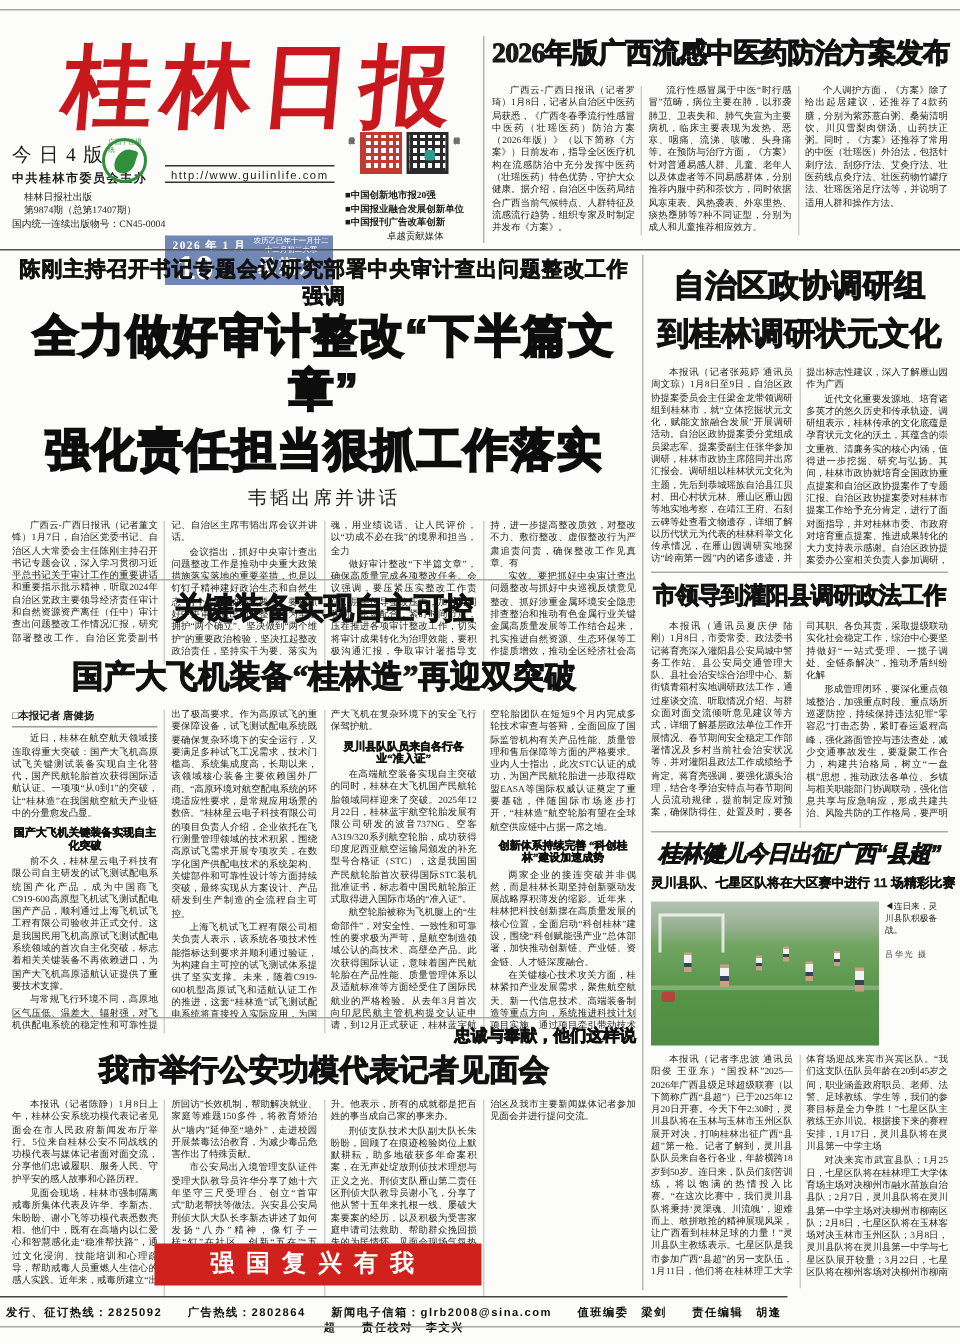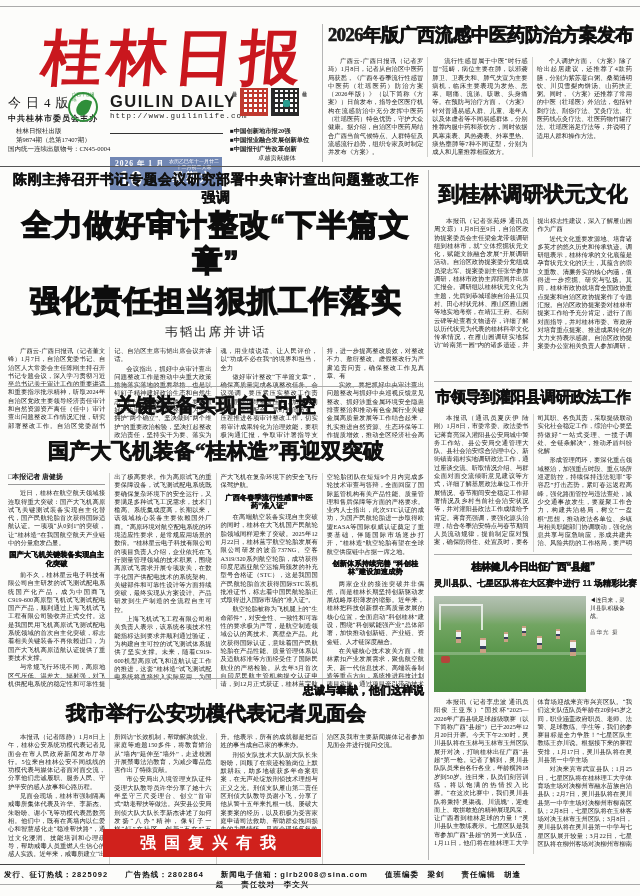--- a/index.html
+++ b/index.html
@@ -18,22 +18,22 @@
            transform:skewX(-5deg); white-space:nowrap; }
   .ed-note { font-size:13px; letter-spacing:5px; }
   .organizer { font-size:8px; font-weight:bold; letter-spacing:1px; }
   .pub-line { font-size:6.5px; color:#222; }
   .logo-ring { width:30px; height:30px; border:2px solid #2f8f3a; border-radius:50%; position:relative; }
   .logo-ring i { position:absolute; left:7px; top:5px; width:13px; height:17px; background:#2f8f3a;
                  border-radius:70% 10% 60% 40%; transform:rotate(18deg); }
   .logo-ring em { position:absolute; top:-2px; left:2px; font-size:4.5px; color:#2f8f3a; font-style:normal; }
   .en-title { font-family:"Liberation Sans", sans-serif; font-weight:bold; font-size:16.5px;
               letter-spacing:1.5px; white-space:nowrap; }
-  .site { font-family:Liberation Mono, monospace; font-size:7.5px; letter-spacing:1px;
-          border-top:1px solid #333; border-bottom:1px solid #333; padding:1px 0 13px; text-align:center; }
+  .site { font-family:Liberation Sans, sans-serif; font-size:7.5px; letter-spacing:1px;
+          border-top:1px solid #333; border-bottom:1px solid #333; padding:1px 0 0; text-align:center; }
   .datebox { background:#7187b4; color:#fff; width:112px; height:33px; position:relative; }
   .datebox .ym { position:absolute; left:5px; top:2px; font-size:7.5px; font-weight:bold; letter-spacing:1px; }
   .datebox .day { position:absolute; left:8px; top:9px; font-size:22px; font-weight:bold;
                   font-family:"Liberation Sans", sans-serif; }
   .datebox .lunar { position:absolute; right:3px; top:2px; font-size:5px; line-height:6px; text-align:center; }
   .datebox .wk { position:absolute; right:8px; bottom:4px; font-size:12px; font-weight:bold; letter-spacing:2px; }
   .qr { width:28px; height:28px; border:2px solid currentColor; position:relative;
         background:
          repeating-linear-gradient(0deg, currentColor 0 2px, transparent 2px 5px),
          repeating-linear-gradient(90deg, currentColor 0 2px, rgba(255,255,255,.85) 2px 5px); }
@@ -100,21 +100,20 @@
     <div class="abs organizer" style="left:0; top:101px;">中共桂林市委员会主办</div>
     <div class="abs pub-line" style="left:8px; top:115px;">桂林日报社出版</div>
     <div class="abs pub-line" style="left:8px; top:124px;">第9874期（总第17407期）</div>
     <div class="abs pub-line" style="left:0; top:133px;">国内统一连续出版物号：CN45-0004</div>
 
     <div class="abs logo-ring" style="left:60px; top:80px;">
       <em>广西十佳报纸</em>
         <i></i>
     </div>
 
-    <div class="abs en-title" style="left:102px; top:80px;">GUILIN DAILY</div>
     <div class="abs site" style="left:102px; top:98px; width:113px;">http://www.guilinlife.com</div>
     <div class="abs datebox" style="left:102px; top:115px;">
       <div class="ym">2026 年 1 月</div>
       <div class="day">10</div>
       <div class="lunar">
         <div>农历乙巳年十一月廿二</div>
         <div>十二月初二大寒</div>
       </div>
       <div class="wk">星期六</div>
     </div>
@@ -169,21 +168,21 @@
   <div class="abs" style="left:8px; top:392px; width:416px; height:282px;">
     <div class="serif-head" style="font-size:20px;">关键装备实现自主可控</div>
     <div class="serif-head" style="font-size:21px; margin-top:18px;">国产大飞机装备“桂林造”再迎双突破</div>
     <div class="cols c4" style="margin-top:8px; height:216px;">
       <p class="byline">□本报记者 唐健扬</p>
       <p>近日，桂林在航空航天领域接连取得重大突破：国产大飞机高原试飞关键测试装备实现自主化替代，国产民航轮胎首次获得国际适航认证。一项项“从0到1”的突破，让“桂林造”在我国航空航天产业链中的分量愈发凸显。</p>
       <p class="subhd">国产大飞机关键装备实现自主化突破</p>
       <p>前不久，桂林星云电子科技有限公司自主研发的试飞测试配电系统国产化产品，成为中国商飞C919-600高原型飞机试飞测试配电国产产品，顺利通过上海飞机试飞工程有限公司验收并正式交付。这是我国民用飞机高原试飞测试配电系统领域的首次自主化突破，标志着相关关键装备不再依赖进口，为国产大飞机高原适航认证提供了重要技术支撑。</p>
       <p>与常规飞行环境不同，高原地区气压低、温差大、辐射强，对飞机供配电系统的稳定性和可靠性提出了极高要求。作为高原试飞的重要保障设备，试飞测试配电系统既要确保复杂环境下的安全运行，又要满足多种试飞工况需求，技术门槛高、系统集成度高，长期以来，该领域核心装备主要依赖国外厂商。“高原环境对航空配电系统的环境适应性要求，是常规应用场景的数倍。”桂林星云电子科技有限公司的项目负责人介绍，企业依托在飞行测量管理领域的技术积累，围绕高原试飞需求开展专项攻关，在数字化国产供配电技术的系统架构、关键部件和可靠性设计等方面持续突破，最终实现从方案设计、产品研发到生产制造的全流程自主可控。</p>
       <p>上海飞机试飞工程有限公司相关负责人表示，该系统各项技术性能指标达到要求并顺利通过验证，为构建自主可控的试飞测试体系提供了坚实支撑。未来，随着C919-600机型高原试飞和适航认证工作的推进，这套“桂林造”试飞测试配电系统将直接投入实际应用，为国产大飞机在复杂环境下的安全飞行保驾护航。</p>
-      <p class="subhd">广西冬春季流行性感冒中医药“准入证”</p>
+      <p class="subhd">灵川县队队员来自各行各业“准入证”</p>
       <p>在高端航空装备实现自主突破的同时，桂林在大飞机国产民航轮胎领域同样迎来了突破。2025年12月22日，桂林蓝宇航空轮胎发展有限公司研发的波音737NG、空客A319/320系列航空轮胎，成功获得印度尼西亚航空运输局颁发的补充型号合格证（STC），这是我国国产民航轮胎首次获得国际STC装机批准证书，标志着中国民航轮胎正式取得进入国际市场的“准入证”。</p>
       <p>航空轮胎被称为飞机腿上的“生命部件”，对安全性、一致性和可靠性的要求极为严苛，是航空制造领域公认的高技术、高壁垒产品。此次获得国际认证，意味着国产民航轮胎在产品性能、质量管理体系以及适航标准等方面经受住了国际民航业的严格检验。从去年3月首次向印尼民航主管机构提交认证申请，到12月正式获证，桂林蓝宇航空轮胎团队在短短9个月内完成多轮技术审查与答辩，全面回应了国际监管机构有关产品性能、质量管理和售后保障等方面的严格要求。业内人士指出，此次STC认证的成功，为国产民航轮胎进一步取得欧盟EASA等国际权威认证奠定了重要基础，伴随国际市场逐步打开，“桂林造”航空轮胎有望在全球航空供应链中占据一席之地。</p>
       <p class="subhd">创新体系持续完善 “科创桂林”建设加速成势</p>
       <p>两家企业的接连突破并非偶然，而是桂林长期坚持创新驱动发展战略厚积薄发的缩影。近年来，桂林把科技创新摆在高质量发展的核心位置，全面启动“科创桂林”建设，围绕“科创赋能强产业”总体部署，加快推动创新链、产业链、资金链、人才链深度融合。</p>
       <p>在关键核心技术攻关方面，桂林紧扣产业发展需求，聚焦航空航天、新一代信息技术、高端装备制造等重点方向，系统推进科技计划项目实施，通过项目牵引带动技术突破和成果转化。2025年，全市实施自治区科技计划项目700余项，一批具有行业影响力的重大成果不断涌现。企业创新主体地位持续强化，通过引导企业加大研发投入、完善科技型企业梯度培育体系，桂林高新技术企业、瞪羚企业和科技型中小企业数量稳步增长，为航空航天、橡胶等战略性产业发展注入持续动能。</p>
 
     </div>
   </div>
 
   <div class="hrule light" style="left:8px; top:678px; width:416px;"></div>
@@ -194,41 +193,42 @@
     <div class="cols c4" style="margin-top:6px; height:132px;">
       <p class="lead">本报讯（记者陈静）1月8日上午，桂林公安系统功模代表记者见面会在市人民政府新闻发布厅举行。5位来自桂林公安不同战线的功模代表与媒体记者面对面交流，分享他们忠诚履职、服务人民、守护平安的感人故事和心路历程。</p>
       <p>见面会现场，桂林市强制隔离戒毒所集体代表及许华、李新杰、朱盼盼、谢小飞等功模代表悉数亮相。他们中，既有在高墙内以仁爱心和智慧感化走“稳准帮扶路”，通过文化浸润、技能培训和心理疏导，帮助戒毒人员重燃人生信心的感人实践。近年来，戒毒所建立“出所回访”长效机制，帮助解决就业、家庭等难题150多件，将教育矫治从“墙内”延伸至“墙外”，走进校园开展禁毒法治教育，为减少毒品危害作出了特殊贡献。</p>
       <p>市公安局出入境管理支队证件受理大队教导员许华分享了她十六年坚守三尺受理台、创立“首审式”助老帮扶等做法。兴安县公安局刑侦大队大队长李新杰讲述了如何发扬“八办”精神，像钉子一样“钉”在社区，创新“五在”“五重”工作法，成功侦破积案上千起，研发“城北模式”提升防控效能，带领队伍让群众安全感满意度大幅提升。他表示，所有的成就都是把百姓的事当成自己家的事来办。</p>
       <p>刑侦支队技术大队副大队长朱盼盼，回顾了在痕迹检验岗位上默默耕耘，助多地破获多年命案积案，在无声处绽放刑侦技术理想与正义之光。刑侦支队雁山第二责任区刑侦大队教导员谢小飞，分享了他从警十五年来扎根一线、屡破大案要案的经历，以及积极为受害家庭申请司法救助、帮助群众挽回损失的为民情怀。见面会现场气氛热烈，市委宣传部、市公安局相关负责同志出席见面会，中央驻桂、自治区及我市主要新闻媒体记者参加见面会并进行提问交流。</p>
     </div>
     <div class="abs banner" style="left:96px; top:147px; width:216px; height:26px;">强国复兴有我</div>
   </div>
 
   <div class="abs" style="left:434px; top:176px; width:198px; height:200px;">
+    <div class="serif-head" style="font-size:21px;">自治区政协调研组</div>
     <div class="serif-head" style="font-size:21px; margin-top:4px;">到桂林调研状元文化</div>
     <div class="cols c2" style="margin-top:9px; height:134px;">
       <p class="lead">本报讯（记者张苑婷 通讯员周文琼）1月8日至9日，自治区政协提案委员会主任梁金龙带领调研组到桂林市，就“立体挖掘状元文化，赋能文旅融合发展”开展调研活动。自治区政协提案委分党组成员梁志军、提案委副主任张华参加调研，桂林市政协主席陪同并出席汇报会。调研组以桂林状元文化为主题，先后到恭城瑶族自治县江贝村、田心村状元林、雁山区雁山园等地实地考察，在靖江王府、石刻云碑等处查看文物遗存，详细了解以历代状元为代表的桂林科举文化传承情况，在雁山园调研实地探访“岭南第一园”内的诸多遗迹，并提出标志性建议，深入了解雁山园作为广西</p>
       <p>近代文化重要发源地、培育诸多英才的悠久历史和传承轨迹。调研组表示，桂林传承的文化底蕴是孕育状元文化的沃土，其蕴含的崇文重教、清廉务实的核心内涵，值得进一步挖掘、研究与弘扬。其间，桂林市政协就培育全国政协重点提案和自治区政协提案作了专题汇报。自治区政协提案委对桂林市提案工作给予充分肯定，进行了面对面指导，并对桂林市委、市政府对培育重点提案、推进成果转化的大力支持表示感谢。自治区政协提案委办公室相关负责人参加调研，桂林市政协提案委、临桂区政协、雁山区政协负责人分别陪同调研。</p>
     </div>
   </div>
 
   <div class="hrule light" style="left:434px; top:381px; width:198px;"></div>
 
   <div class="abs" style="left:434px; top:387px; width:198px; height:164px;">
     <div class="sans-head" style="font-size:15.5px; letter-spacing:-0.5px;">市领导到灌阳县调研政法工作</div>
     <div class="cols c2" style="margin-top:6px; height:138px;">
       <p class="lead">本报讯（通讯员夏庆伊 陆刚）1月8日，市委常委、政法委书记蒋育亮深入灌阳县公安局城中警务工作站、县公安局交通管理大队、县社会治安综合治理中心、新街镇青箱村实地调研政法工作，通过座谈交流、听取情况介绍、与群众面对面交流倾听意见建议等方式，详细了解基层政法单位工作开展情况、春节期间安全稳定工作部署情况及乡村当前社会治安状况等，并对灌阳县政法工作成绩给予肯定。蒋育亮强调，要强化源头治理，结合冬季治安特点与春节期间人员流动规律，提前制定应对预案，确保防得住、处置及时，要各司其职、各负其责，采取提级联动实化社会稳定工作，综治中心要坚持做好“一站式受理、一揽子调处、全链条解决”，推动矛盾纠纷化解</p>
       <p>形成管理闭环，要深化重点领域整治，加强重点时段、重点场所巡逻防控，持续保持违法犯罪“零容忍”打击态势，紧盯春运返程高峰，强化路面管控与违法查处，减少交通事故发生，要凝聚工作合力，构建共治格局，树立“一盘棋”思想，推动政法各单位、乡镇与相关职能部门协调联动，强化信息共享与应急响应，形成共建共治、风险共防的工作格局，要严明纪律作风，锻造过硬队伍，严格执行春节期间工作纪律与作风要求，坚决杜绝违纪违规行为，确保政法队伍风清气正，以高质标准、最实举措保障民众安全祥和，让人民群众过一个安居乐业、稳定祥和的幸福春节。灌阳县政府主要负责人一同参加调研。</p>
     </div>
   </div>
 
   <div class="hrule light" style="left:434px; top:554px; width:198px;"></div>
 
   <div class="abs" style="left:434px; top:560px; width:198px; height:298px;">
-    <div class="sans-head" style="font-size:10px; letter-spacing:-0.5px;">桂林健儿今日出征广西“县超”</div>
+    <div class="sans-head" style="font-size:15px; letter-spacing:-0.5px;font-style:italic;">桂林健儿今日出征广西“县超”</div>
     <div class="sans-head" style="font-size:8.6px; margin-top:4px; -webkit-text-stroke:0.2px #111;">灵川县队、七星区队将在大区赛中进行 11 场精彩比赛</div>
 
     <div style="display:flex; gap:4px; margin-top:6px;">
       <div class="photo">
         <div class="goal"></div>
         <div class="stripe"></div>
         <div class="blob"></div>
         <i class="pl" style="left:22px; top:34px;"></i>
         <i class="pl" style="left:46px; top:42px; height:15px; width:6px;"></i>
         <i class="pl far" style="left:70px; top:36px;"></i>

